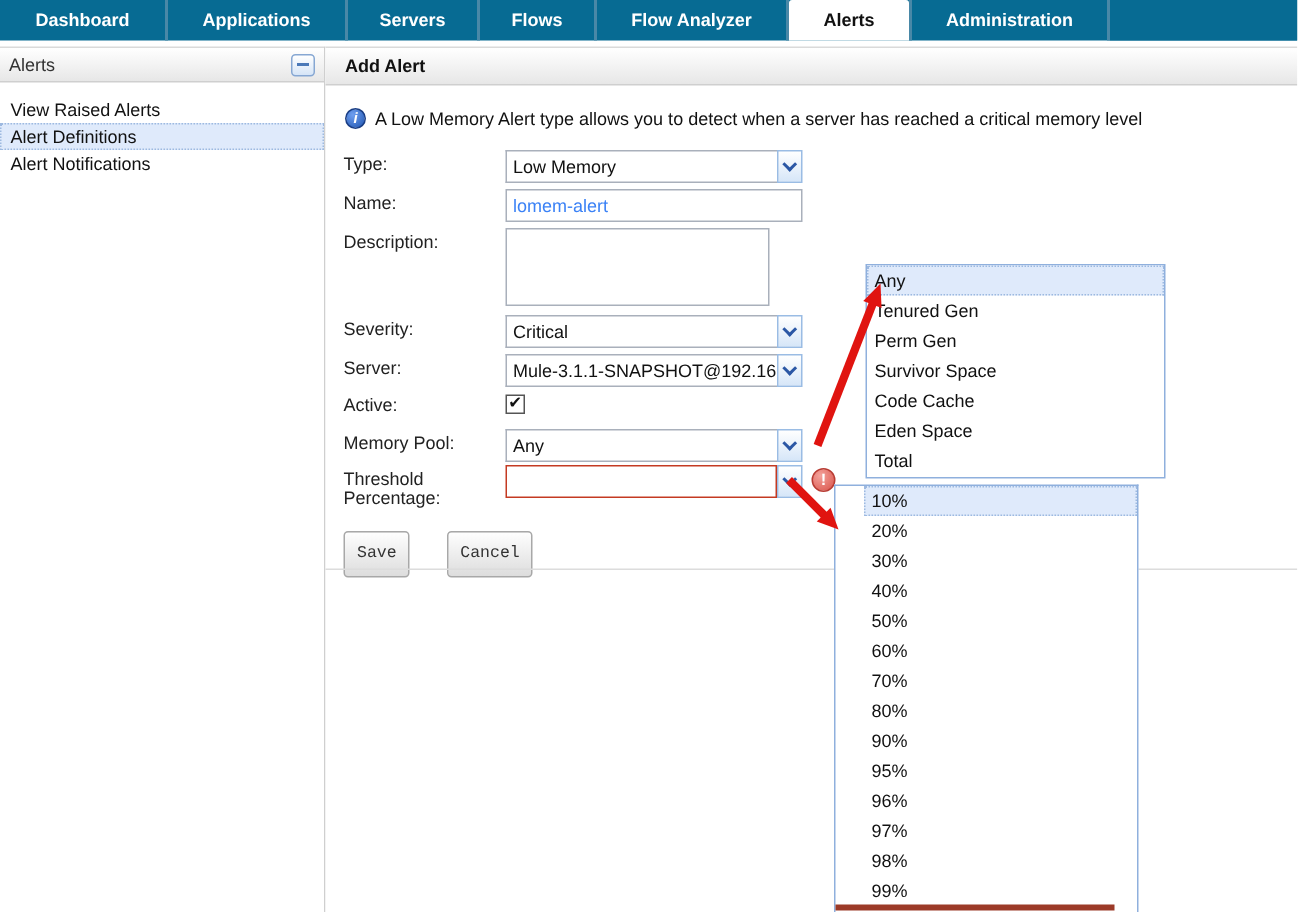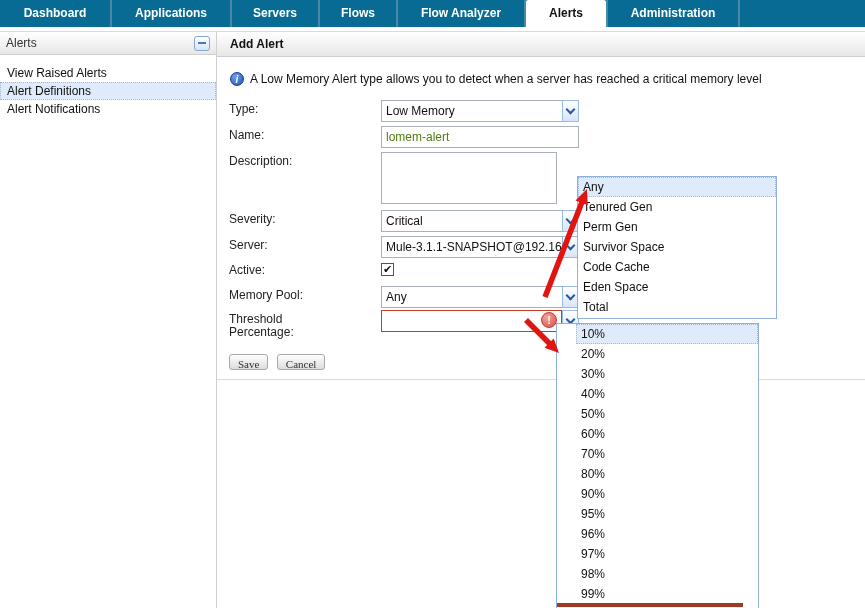--- a/index.html
+++ b/index.html
@@ -38,50 +38,50 @@
   .info-row{position:absolute;top:41px;left:13px;display:flex;align-items:center;gap:6px;}
   .info-icon{width:14px;height:14px;border-radius:50%;flex:0 0 14px;
              background:radial-gradient(circle at 35% 30%,#6f9ff0,#1f55b0);border:1px solid #1a3e85;
              color:#fff;font-size:10px;font-weight:bold;font-style:italic;text-align:center;line-height:13px;
              box-sizing:border-box;}
   .info-icon::before{content:"i";}
   .info-text{font-size:12px;color:#111;}
 
   .frow{position:absolute;left:0;width:648px;height:24px;}
   .flabel{position:absolute;left:12px;top:3px;width:102px;font-size:12px;color:#222;line-height:13px;}
-  .ffield{position:absolute;left:120px;top:0;margin-left:44px;}
+  .ffield{position:absolute;left:120px;top:0;}
 
   .combo{display:flex;width:198px;height:22px;box-sizing:border-box;position:relative;}
   .combo-input{flex:1;background:#fff;border:1px solid #a9b0bb;border-right:none;font-size:12px;
                line-height:20px;padding-left:4px;color:#111;box-sizing:border-box;overflow:hidden;
                white-space:nowrap;position:relative;}
   .combo-input.invalid{border:1px solid #c43a22;}
   .trigger{width:17px;height:22px;background:linear-gradient(#ffffff,#d6e6f8);border:1px solid #9abce4;
            box-sizing:border-box;display:flex;align-items:center;justify-content:center;cursor:pointer;}
   .chevron{width:5px;height:5px;border-right:2px solid #2b57a5;border-bottom:2px solid #2b57a5;
            transform:rotate(45deg);margin-top:-3px;}
 
   .text-input{width:198px;height:22px;border:1px solid #a9b0bb;font-size:12px;padding:0 0 0 4px;
-              box-sizing:border-box;color:#4d7c0f;font-family:inherit;}
+              box-sizing:border-box;color:#3b82f6;font-family:inherit;}
   .textarea{width:176px;height:52px;border:1px solid #a9b0bb;resize:none;font-family:inherit;
             font-size:12px;box-sizing:border-box;}
 
   .checkbox{width:13px;height:13px;border:1px solid #555;background:#fff;font-size:11px;line-height:11px;
             text-align:center;color:#111;cursor:pointer;box-sizing:border-box;margin-top:2px;}
   .checkbox.checked::before{content:"\2714";}
 
   .error-icon{position:absolute;left:324px;top:2px;width:16px;height:16px;border-radius:50%;
               background:radial-gradient(circle at 35% 30%,#f4a29b,#d9534a);border:1px solid #b83c33;
               color:#fff;font-weight:bold;font-size:11px;line-height:14px;text-align:center;box-sizing:border-box;}
   .error-icon::before{content:"!";}
 
   .btn-row{position:absolute;top:323px;left:12px;}
-  .btn{display:inline-block;height:16px;line-height:19px;padding:0 8px;border:1px solid #a8a8a8;
+  .btn{display:inline-block;height:31px;line-height:19px;padding:0 8px;border:1px solid #a8a8a8;
        border-radius:3px;background:linear-gradient(#fefefe,#dddddd);font-size:11px;color:#333;
-       cursor:pointer;box-sizing:border-box;font-family:Liberation Serif, serif;margin-right:4px;}
+       cursor:pointer;box-sizing:border-box;font-family:Liberation Mono, monospace;margin-right:20px;}
 
   .divider{position:absolute;left:217px;top:379px;width:648px;height:1px;background:#dcdcdc;z-index:1;}
   .fragment{position:absolute;left:752px;top:362px;font-size:12px;color:#333;z-index:1;}
 
   
   .dropdown{position:absolute;background:#fff;border:1px solid #8fb0dd;box-sizing:border-box;z-index:5;}
   .dd-item{height:20px;line-height:18px;font-size:12px;color:#111;padding-left:4px;
            border:1px dotted transparent;box-sizing:border-box;cursor:pointer;}
   .dd-item.selected{background:#dfeafb;border-color:#9db9e0;}
   .mp-list{left:577px;top:176px;width:200px;height:143px;}

